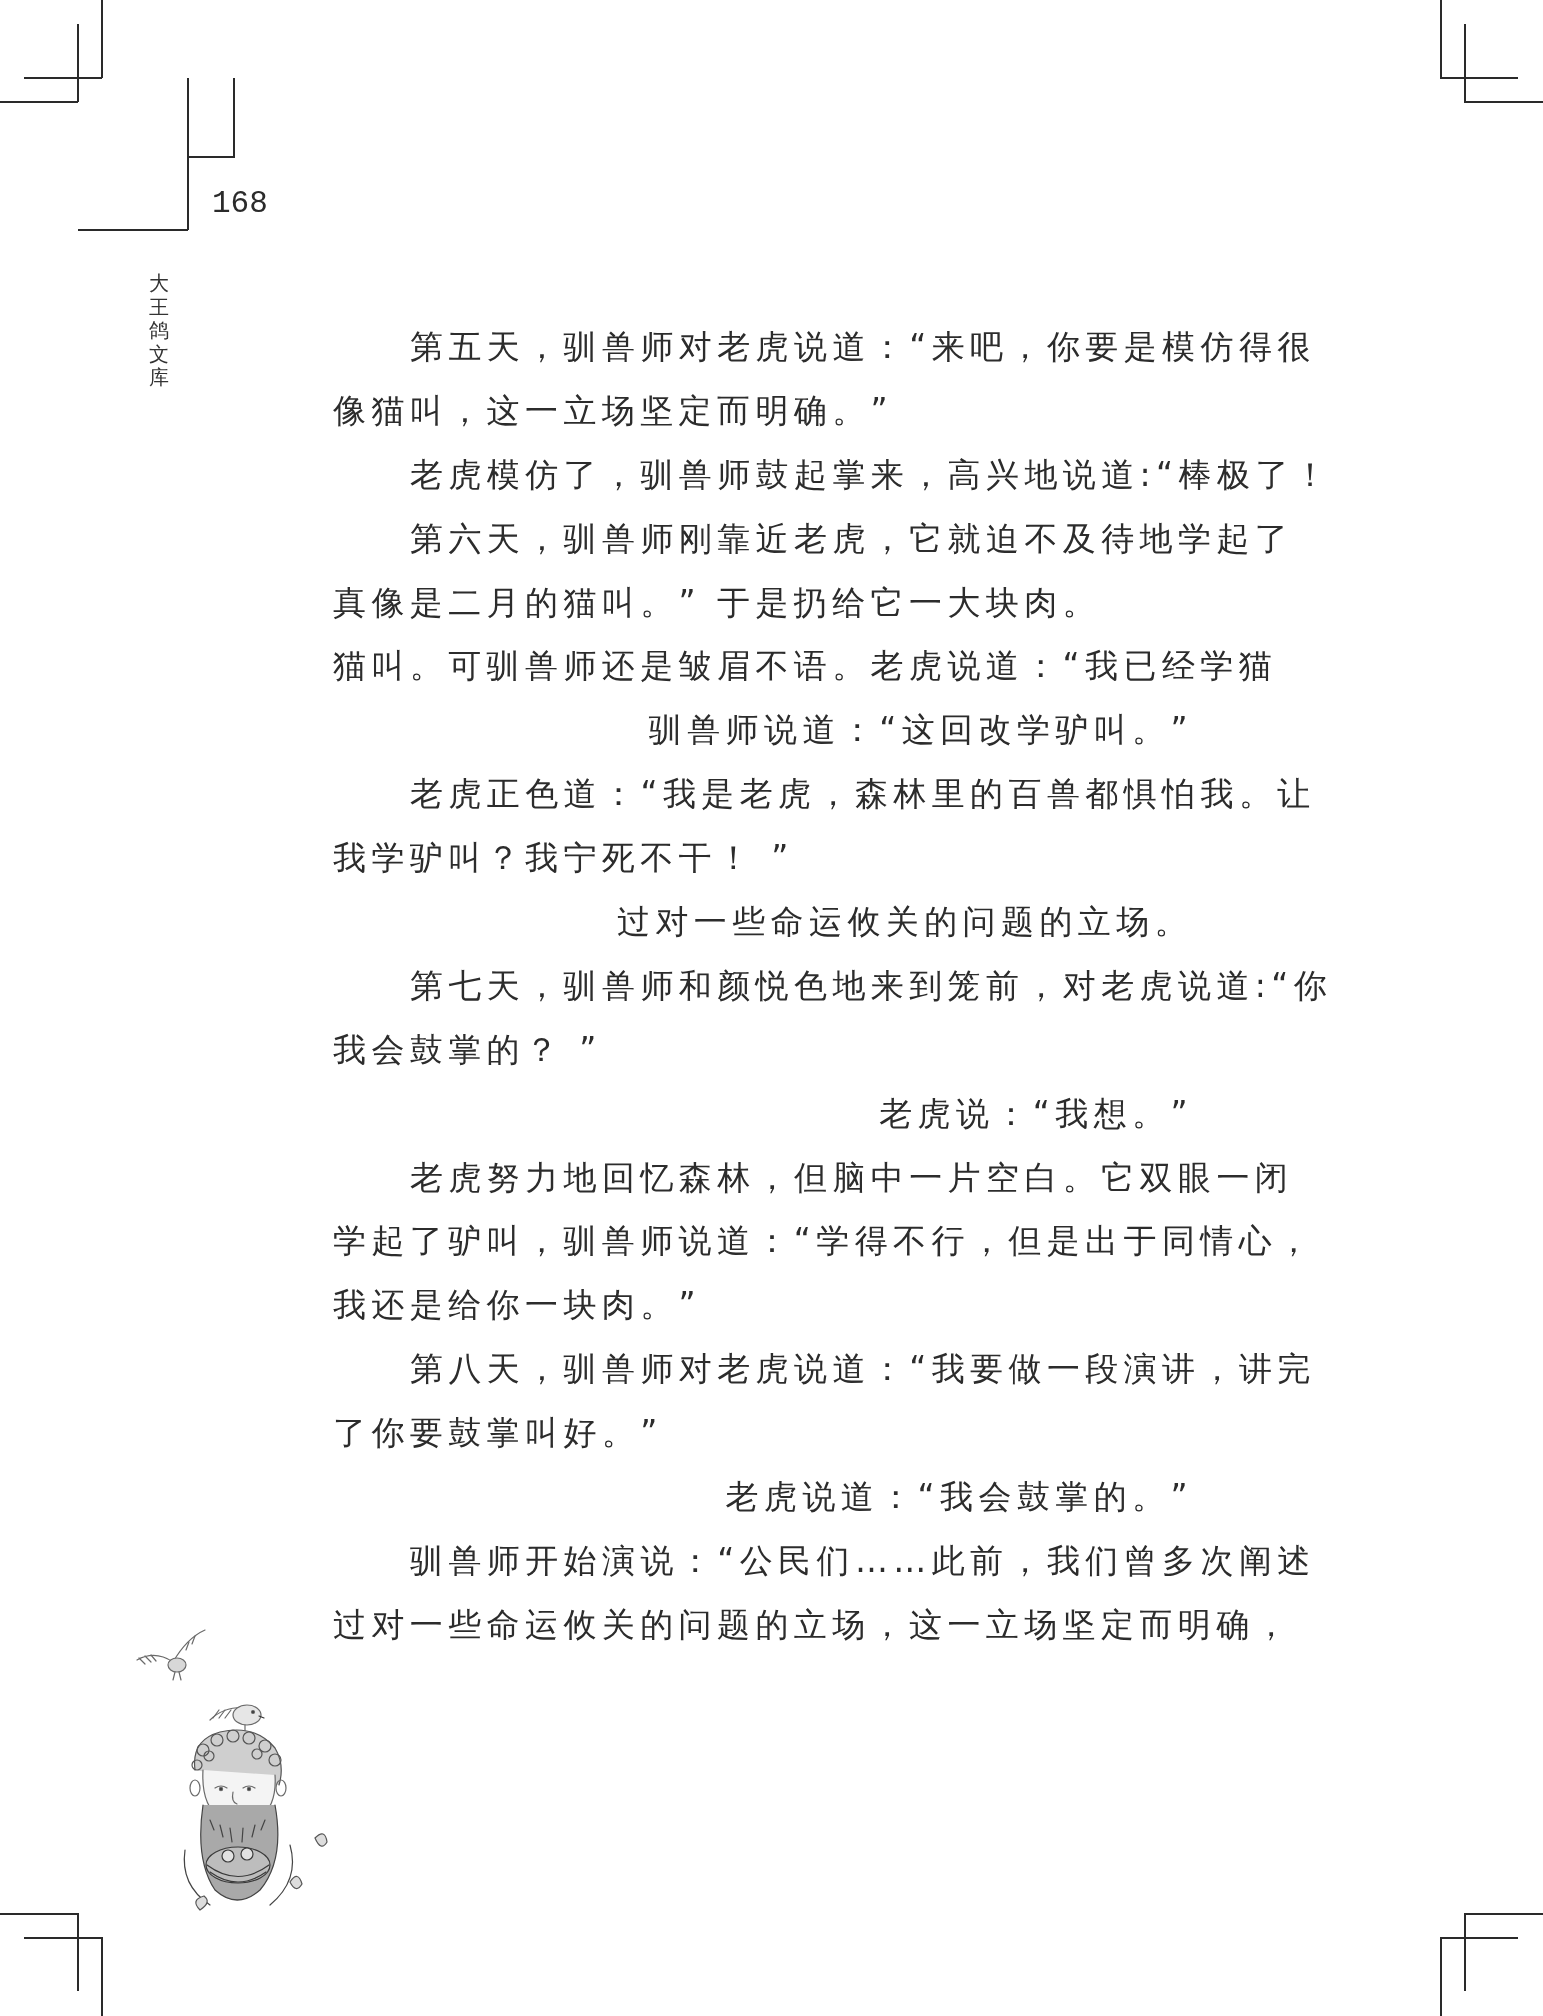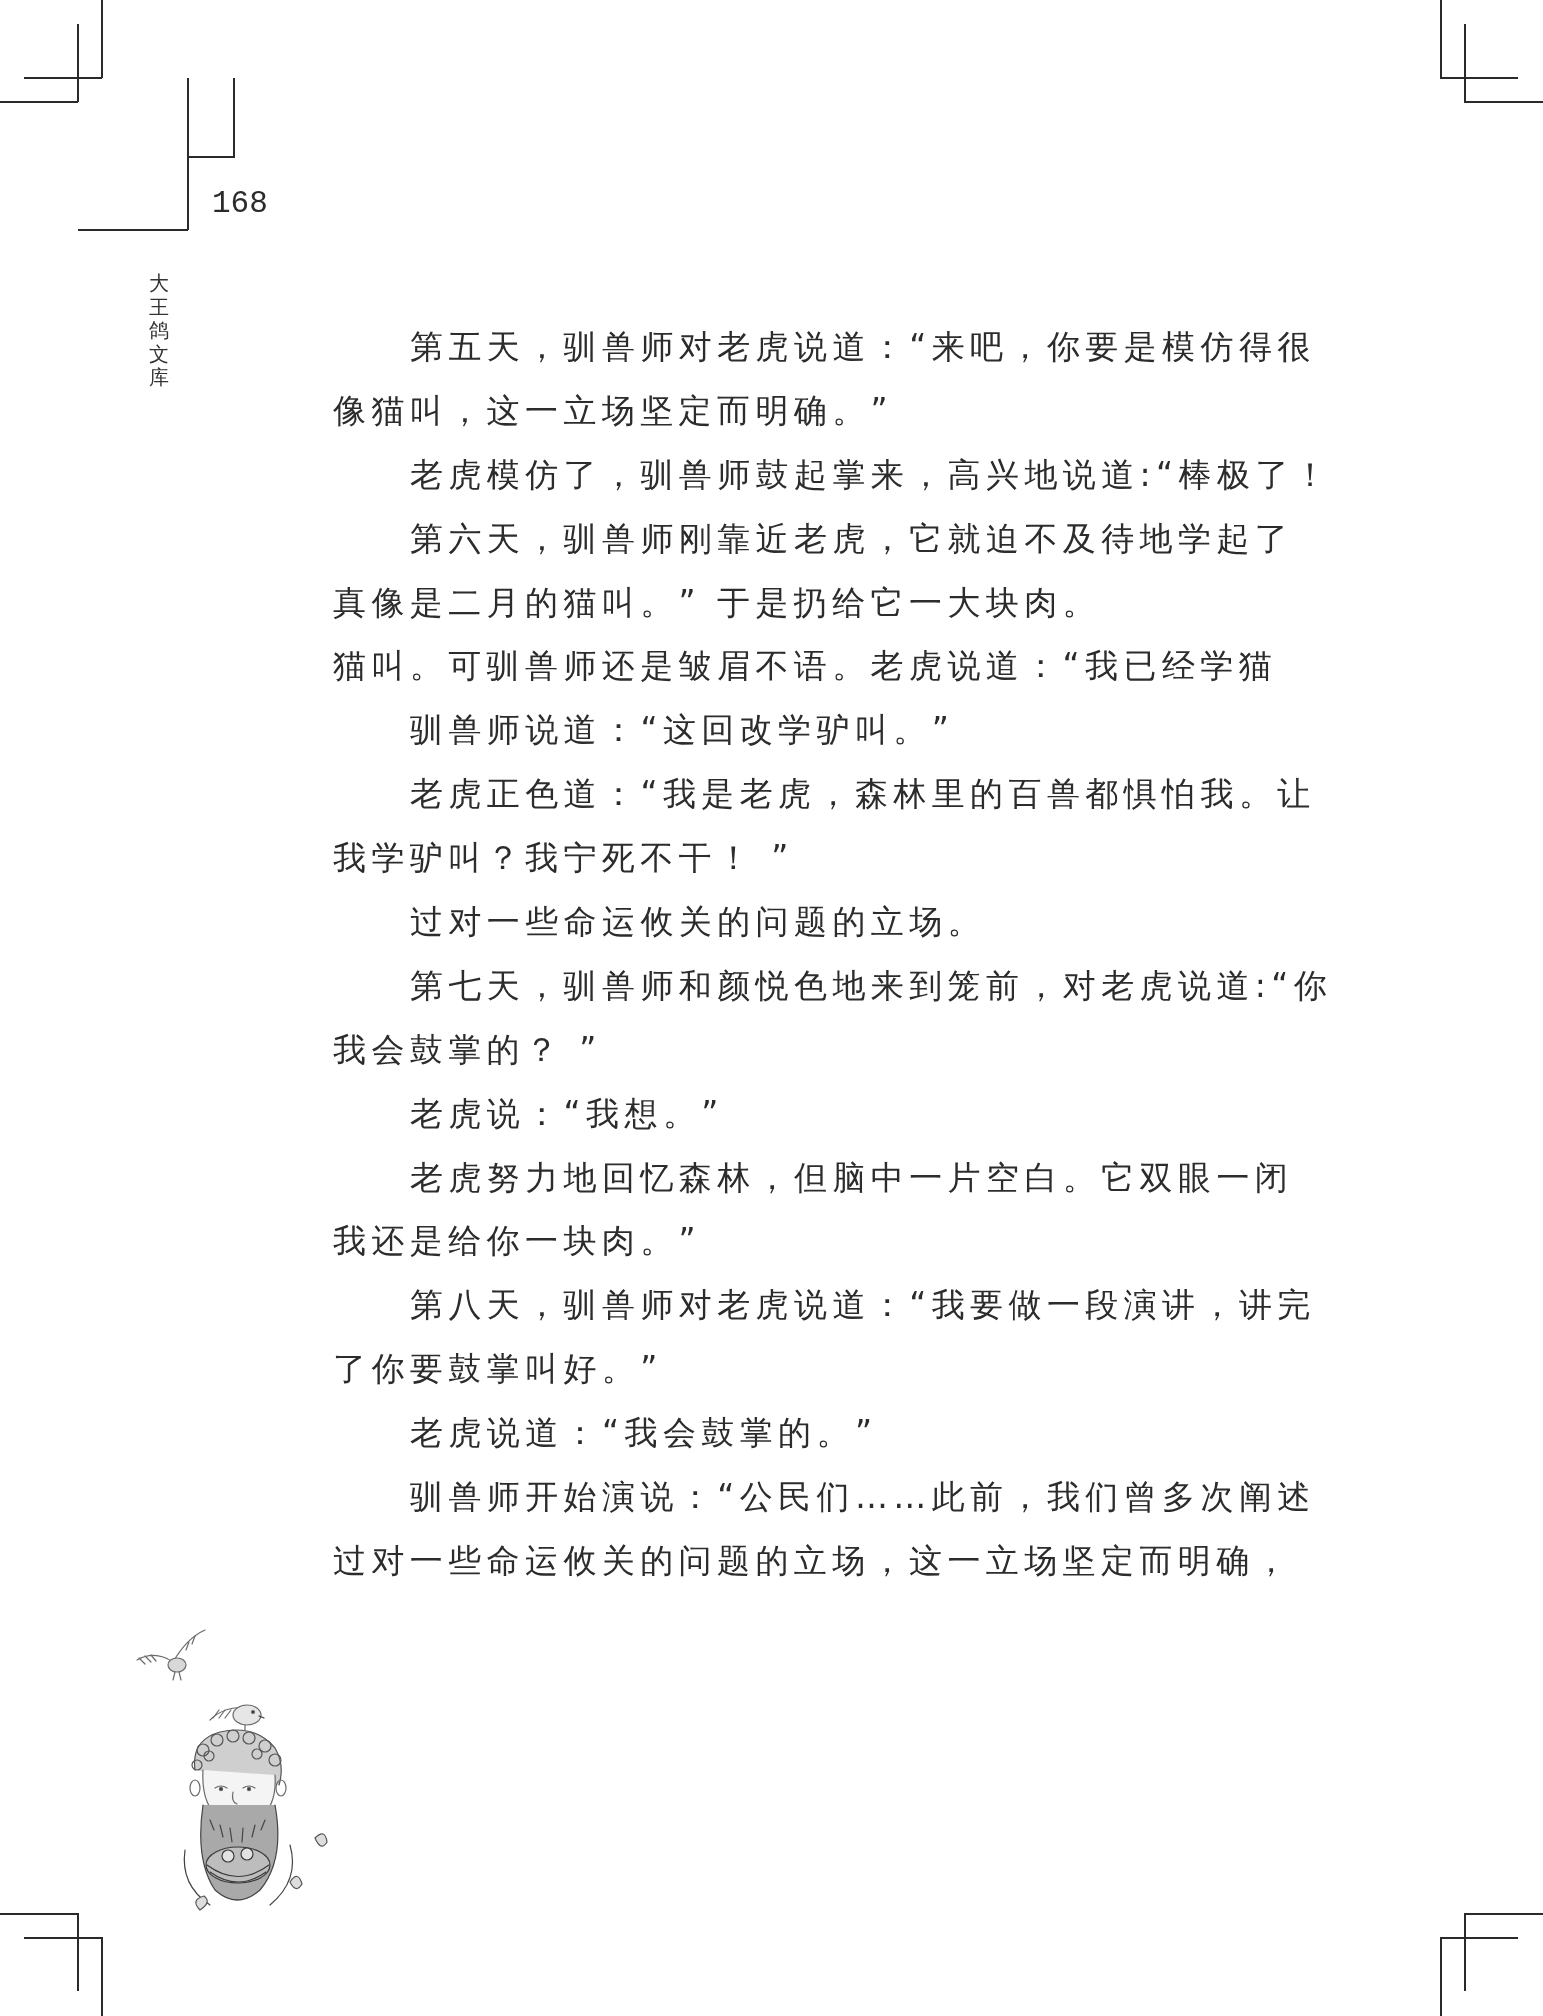--- a/index.html
+++ b/index.html
@@ -3,21 +3,21 @@
 <meta charset="utf-8">
 <style>
   html, body { margin:0; padding:0; background:#ffffff; }
   body { width:1543px; height:2016px; position:relative; overflow:hidden; }
   .line { position:absolute; background:#2a2a2a; }
   .page-number { position:absolute; left:212px; top:186px; font-family:Liberation Mono, monospace; font-size:31px; color:#2b2b2b; line-height:36px; }
   .side-label { position:absolute; left:147px; top:272px; width:24px; font-family:"DejaVu Sans","Liberation Sans",sans-serif; font-size:20px; line-height:23.5px; color:#333; text-align:center; }
   .side-label span { display:block; }
   .body-text { position:absolute; left:333px; top:315px; width:860px; font-family:"DejaVu Sans","Liberation Sans",sans-serif; font-size:33px; color:#2c2c2c; }
   .body-text .ln { height:63.9px; line-height:63.9px; white-space:nowrap; letter-spacing:5.4px; }
-  .body-text .ln.indent { padding-left:77px; }
+  .body-text .ln.indent { padding-left:77px;text-align:right; }
   .illustration { position:absolute; left:125px; top:1620px; width:225px; height:300px; }
 </style>
 </head>
 <body>
 
 <div>
   <div class="line" style="left:24px;top:77px;width:78px;height:2px;"></div>
   <div class="line" style="left:101px;top:0;width:2px;height:78px;"></div>
   <div class="line" style="left:0;top:101px;width:78px;height:2px;"></div>
   <div class="line" style="left:77px;top:24px;width:2px;height:78px;"></div>
@@ -66,20 +66,21 @@
   <div class="ln">真像是二月的猫叫。” 于是扔给它一大块肉。</div>
   <div class="ln">猫叫。可驯兽师还是皱眉不语。老虎说道：“我已经学猫</div>
   <div class="ln indent">驯兽师说道：“这回改学驴叫。”</div>
   <div class="ln indent">老虎正色道：“我是老虎，森林里的百兽都惧怕我。让</div>
   <div class="ln">我学驴叫？我宁死不干！ ”</div>
   <div class="ln indent">过对一些命运攸关的问题的立场。</div>
   <div class="ln indent">第七天，驯兽师和颜悦色地来到笼前，对老虎说道:“你</div>
   <div class="ln">我会鼓掌的？ ”</div>
   <div class="ln indent">老虎说：“我想。”</div>
   <div class="ln indent">老虎努力地回忆森林，但脑中一片空白。它双眼一闭</div>
+  <div class="ln">学起了驴叫，驯兽师说道：“学得不行，但是出于同情心，</div>
   <div class="ln">我还是给你一块肉。”</div>
   <div class="ln indent">第八天，驯兽师对老虎说道：“我要做一段演讲，讲完</div>
   <div class="ln">了你要鼓掌叫好。”</div>
   <div class="ln indent">老虎说道：“我会鼓掌的。”</div>
   <div class="ln indent">驯兽师开始演说：“公民们……此前，我们曾多次阐述</div>
   <div class="ln">过对一些命运攸关的问题的立场，这一立场坚定而明确，</div>
 </div>
 
 <div class="illustration">
   <svg width="225" height="300" viewBox="0 0 225 300" xmlns="http://www.w3.org/2000/svg">

